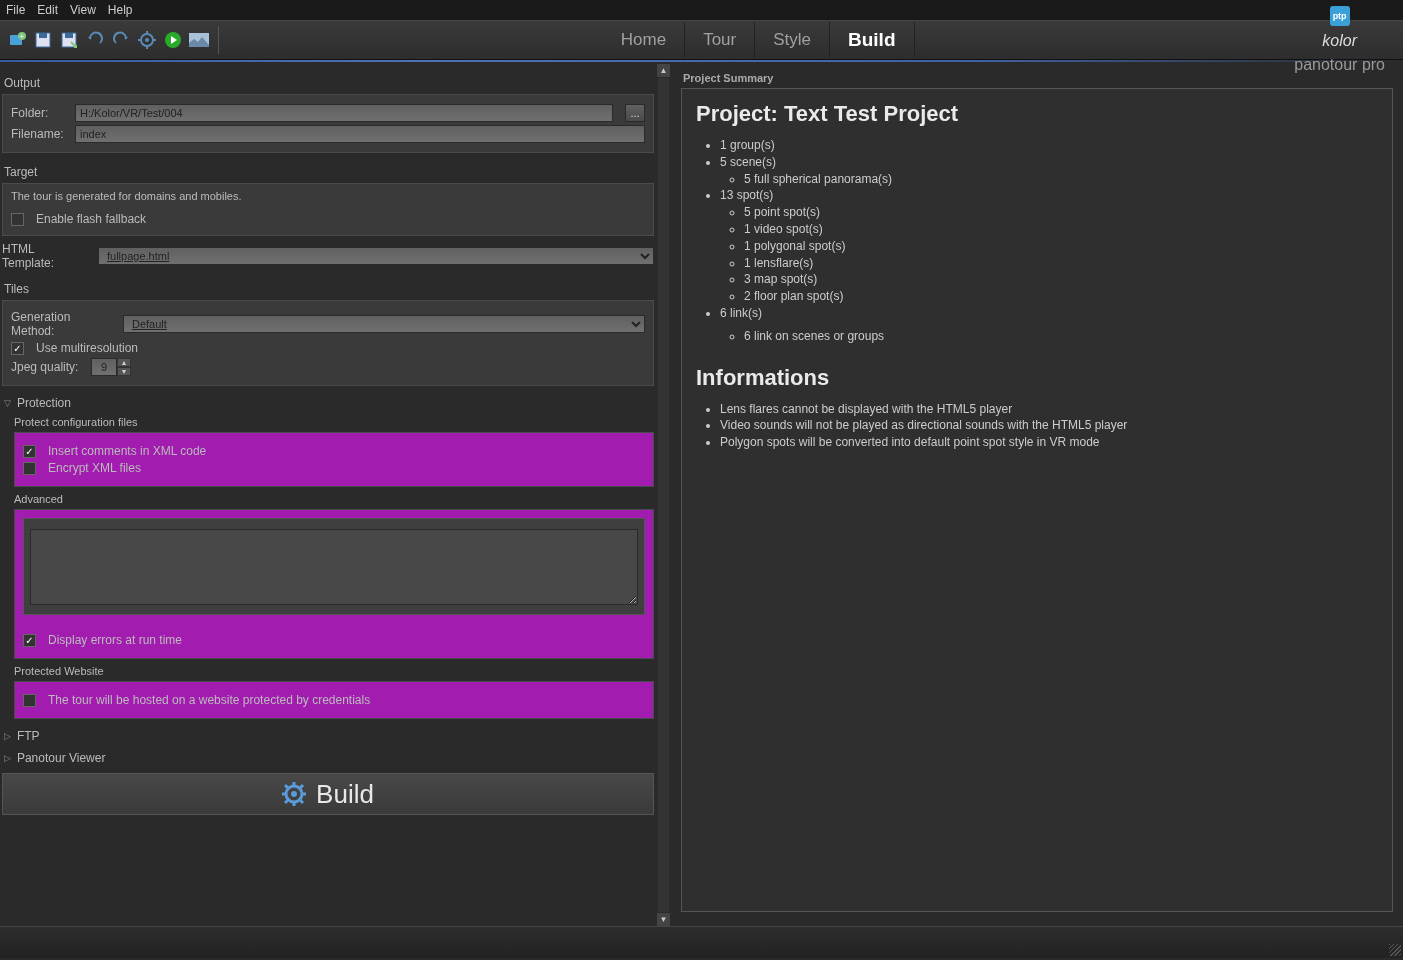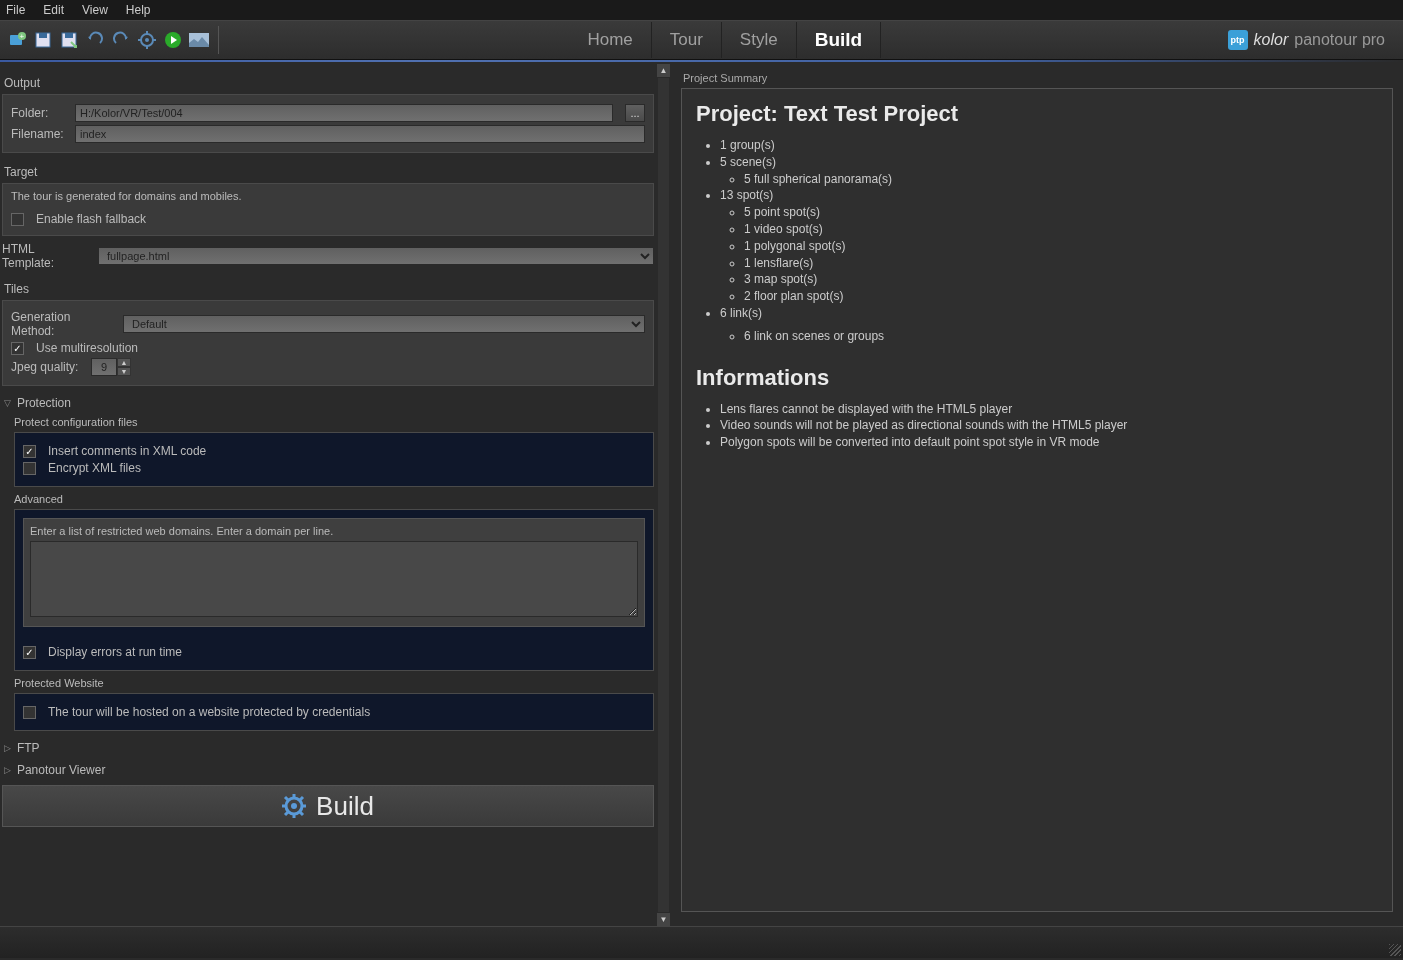--- a/index.html
+++ b/index.html
@@ -1,57 +1,57 @@
 <!DOCTYPE html>
 <html><head>
 <meta charset="utf-8">
 <style>
 * { box-sizing: border-box; margin: 0; padding: 0; }
 body { font-family: Tahoma, Arial, sans-serif; font-size: 12px; background: #2a2a2a; color: #ccc; width:1403px; height:960px; overflow:hidden; }
-.menubar { background:#1a1a1a; padding:2px 6px; display:flex; gap:18px; height:20px; align-items:center; }
+.menubar { background:#1a1a1a; padding:2px 6px; display:flex; gap:12px; height:20px; align-items:center; }
 .menubar span { color:#ccc; cursor:default; }
 .toolbar-row { background:linear-gradient(to bottom,#3a3a3a,#2d2d2d); height:40px; display:flex; align-items:center; padding:0 6px; border-top:1px solid #444; border-bottom:1px solid #111; }
 .toolbar-icons { display:flex; gap:4px; align-items:center; }
 .toolbar-icons .ic { width:22px; height:22px; display:flex; align-items:center; justify-content:center; cursor:pointer; }
 .toolbar-icons .sep { width:1px; height:28px; background:#555; margin:0 4px; }
 .tabs { flex:1; display:flex; justify-content:center; gap:0; height:100%; align-items:center; }
 .tab { padding:0 18px; height:36px; display:flex; align-items:center; color:#a0a0a0; font-size:17px; cursor:pointer; border-right:1px solid #222; }
 .tab.active { color:#fff; font-weight:bold; font-size:19px; }
-.brand { padding-right:12px; display:flex; align-items:center; gap:6px; color:#aaa; }
+.brand { padding-right:12px; display:flex; align-items:center; gap:6px; color:#aaa;flex-direction:column; }
 .brand .logo { width:20px; height:20px; background:#3ba0d8; border-radius:3px; display:flex; align-items:center;justify-content:center; color:#fff; font-size:9px; font-weight:bold; }
 .brand span.k { color:#ddd; font-size:16px;font-style:italic; }
 .brand span.p { color:#999; font-size:16px; }
 .underline { height:2px; background:linear-gradient(to right,#3a59a0,#5070b0 30%,#4060a0 70%,rgba(60,80,140,0) 100%); margin:0 0 2px 0; }
 .main { display:flex; height:calc(100% - 98px); }
 .left { width:656px; background:#2a2a2a; overflow-y:auto; padding:6px 2px; position:relative; }
 .right { flex:1; padding:8px 10px 10px 10px; overflow:hidden; }
-.summary-title { font-size:11px; color:#aaa; margin-bottom:4px; padding-left:2px; }
+.summary-title { font-size:11px; color:#aaa; margin-bottom:4px; padding-left:2px;font-weight:bold; }
 .summary-box { border:1px solid #555; background:#2f2f2f; height:calc(100% - 20px); padding:10px 14px; color:#ddd; overflow:auto; }
 .summary-box h1 { font-size:22px; font-weight:bold; color:#eaeaea; margin:2px 0 10px 0; font-family:Verdana,Arial,sans-serif; }
 .summary-box ul { margin-left:24px; }
 .summary-box li { font-size:12px; line-height:1.4; color:#ccc; font-family:Verdana,Arial,sans-serif; }
 .sec-head { color:#bbb; font-size:12px; padding:6px 2px 4px 2px; }
 .panel { background:#3a3a3a; border:1px solid #4a4a4a; padding:6px 8px; margin-bottom:6px; }
 .row { display:flex; align-items:center; gap:12px; margin:3px 0; }
 .lbl { color:#bbb; font-size:12px; }
 input[type=text], select { background:linear-gradient(to bottom,#606060,#707070); border:1px solid #2a2a2a; color:#222; height:18px; padding:0 4px; font-size:11px; }
 .folder-input { flex:1; background:#5a5a5a; color:#111; }
 .btn-sm { width:20px; height:18px; background:linear-gradient(to bottom,#606060,#4a4a4a); border:1px solid #2a2a2a; color:#ddd; font-size:11px; display:flex; align-items:center;justify-content:center; cursor:pointer; }
 .chk { width:13px; height:13px; border:1px solid #666; background:#333; display:inline-flex; align-items:center;justify-content:center; font-size:10px; color:#fff; }
 .chk.on::after { content:'✓'; }
 .dropdown { flex:1; position:relative; }
-.dropdown select { width:100%; }
+.dropdown select { width:100%;text-decoration:underline; }
 .spinner { display:inline-flex; align-items:center; }
 .spinner input { width:26px; text-align:center; }
 .spinner .arrows { display:flex; flex-direction:column; }
 .spinner .arrows div { width:14px; height:9px; background:#555; font-size:7px; text-align:center; line-height:8px; cursor:pointer; border:1px solid #333; }
 .accordion-head { color:#bbb; padding:4px 2px; display:flex; align-items:center; gap:6px; cursor:pointer; }
 .tri { font-size:9px; color:#888; }
 .group-title { color:#bbb; font-size:11px; margin:2px 0 4px 0; }
-.sub-panel { border:1px solid #4a4a4a; background:#0f172a; padding:8px; margin-bottom:6px; }
+.sub-panel { border:1px solid #4a4a4a; background:#a21caf; padding:8px; margin-bottom:6px; }
 .sub-panel-inner { border:1px solid #555; background:#3f3f3f; padding:6px; }
 .textarea { width:100%; height:76px; background:#484848; border:1px solid #2a2a2a; margin-top:4px; }
 .help { font-size:11px; color:#bbb; }
 .build-btn { margin:4px 0 0 0; height:42px; background:linear-gradient(to bottom,#484848,#3a3a3a); border:1px solid #555; display:flex; align-items:center; justify-content:center; gap:10px; font-size:26px; color:#e8e8e8; font-family:Verdana,Arial,sans-serif; cursor:pointer; }
 .gear-big { width:24px; height:24px; }
 .scroll-stub { width:15px; background:#2a2a2a; display:flex; flex-direction:column; align-items:center; }
 .scroll-stub .sbtn { width:13px; height:13px; background:#444; font-size:8px; color:#ccc; display:flex; align-items:center;justify-content:center; }
 .scroll-track { flex:1; width:11px; background:#333; margin:1px; }
 .footer { height:32px; background:linear-gradient(to bottom,#2d2d2d,#222); border-top:1px solid #444; position:relative; }
 .resize-grip { position:absolute; right:2px; bottom:2px; width:12px; height:12px; background:repeating-linear-gradient(135deg,#555 0 1px,transparent 1px 3px); }
@@ -207,21 +207,20 @@
       </div>
       <div class="row">
         <span class="chk"></span>
         <span class="lbl">Encrypt XML files</span>
       </div>
     </div>
 
     <div class="group-title" style="margin-left:12px">Advanced</div>
     <div class="sub-panel" style="margin-left:12px">
       <div class="sub-panel-inner">
-        <div class="help">Enter a list of restricted web domains. Enter a domain per line.</div>
         <textarea class="textarea" style=""></textarea>
       </div>
       <div class="row" style="margin-top:18px">
         <span class="chk on"></span>
         <span class="lbl">Display errors at run time</span>
       </div>
     </div>
 
     <div class="group-title" style="margin-left:12px">Protected Website</div>
     <div class="sub-panel" style="margin-left:12px">

